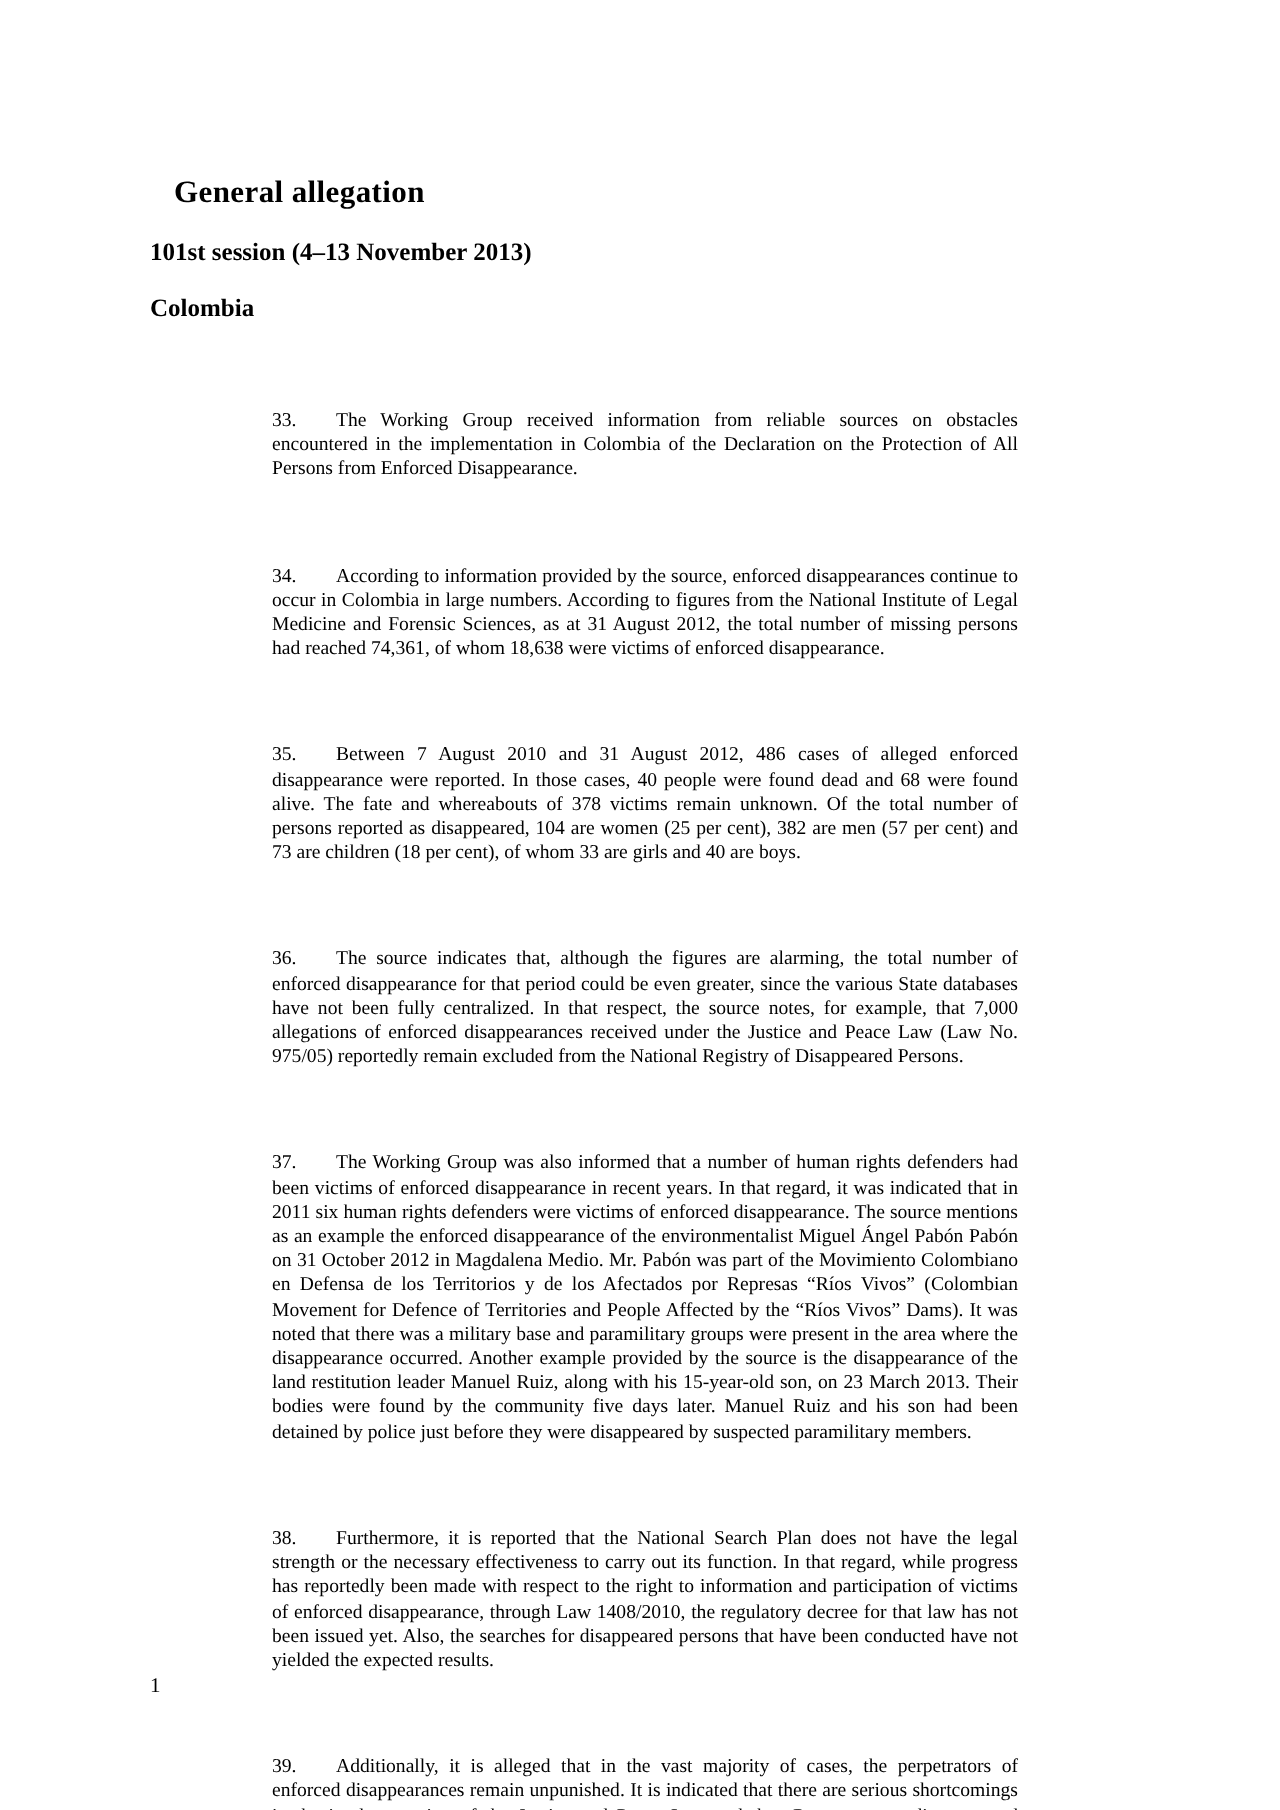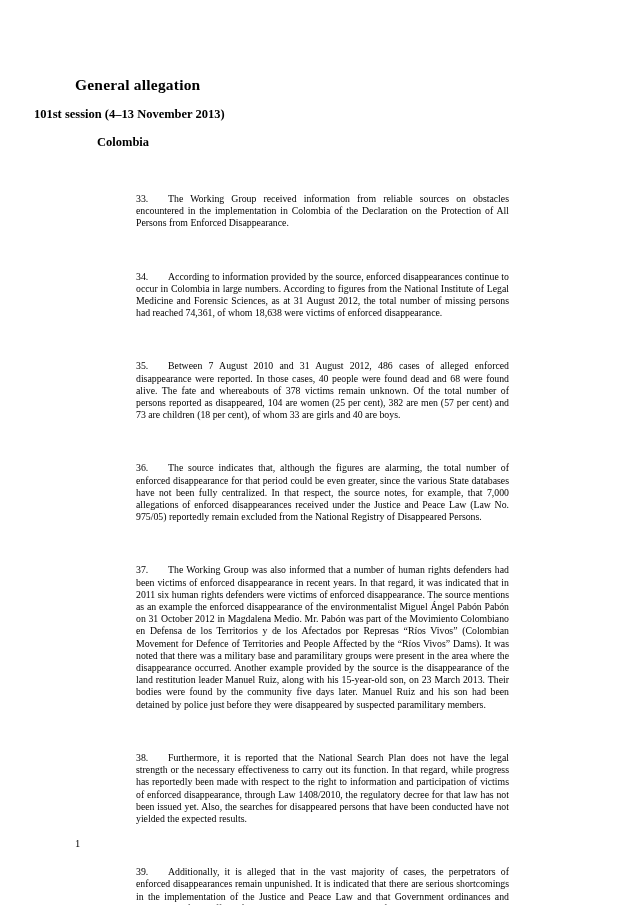--- a/index.html
+++ b/index.html
@@ -15,35 +15,35 @@
     color: #000000;
     -webkit-font-smoothing: antialiased;
   }
   .page {
     position: absolute;
     inset: 0;
     background: #ffffff;
     overflow: hidden;
   }
   .doc-title {
-    margin: 0;
+    margin: 12px;
     padding: 76px 0 0 75px;
     font-size: 15.5px;
     font-weight: bold;
     letter-spacing: 0.2px;
   }
   .doc-session {
     margin: 13px 0 0 0;
-    padding-left: 34px;
+    padding-left: 75px;
     font-size: 12.5px;
     font-weight: bold;
   }
   .doc-country {
     margin: 13px 0 0 0;
-    padding-left: 97px;
+    padding-left: 75px;
     font-size: 12.5px;
     font-weight: bold;
   }
   .paragraphs {
     margin: 11px 0 0 136px;
     width: 373px;
   }
   .paragraphs p {
     margin: 0 0 9px 0;
     font-size: 9.8px;

